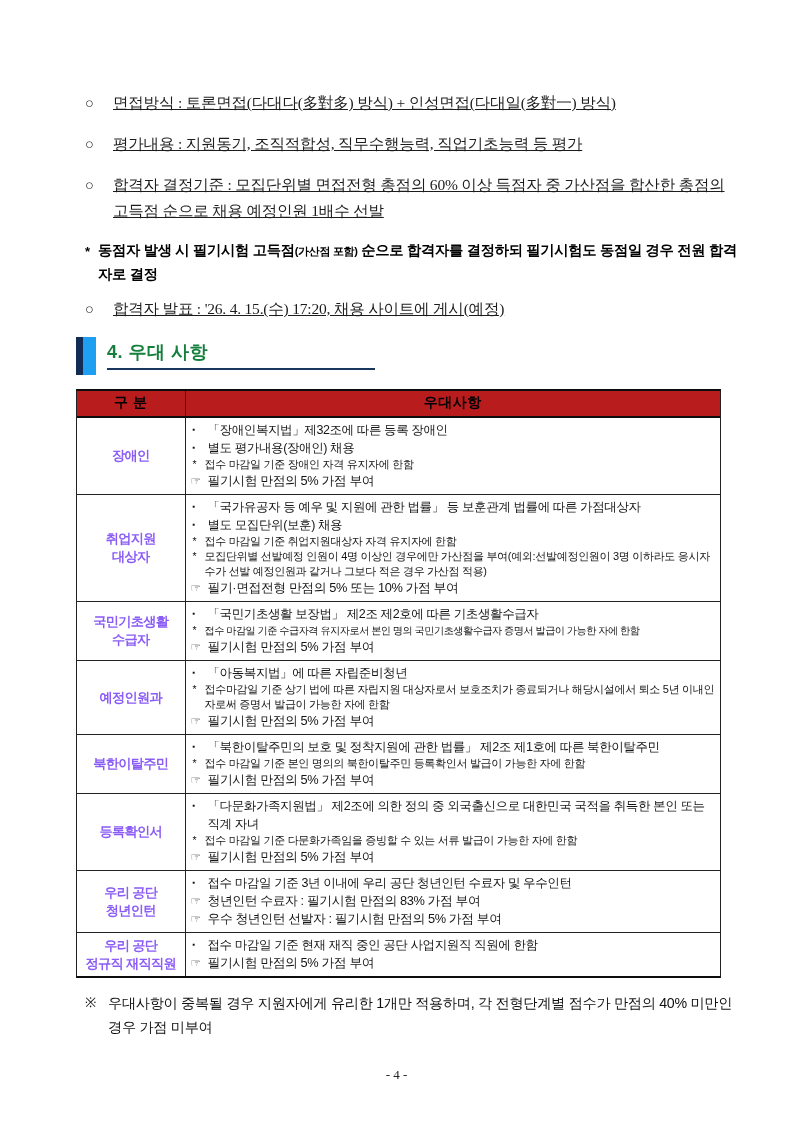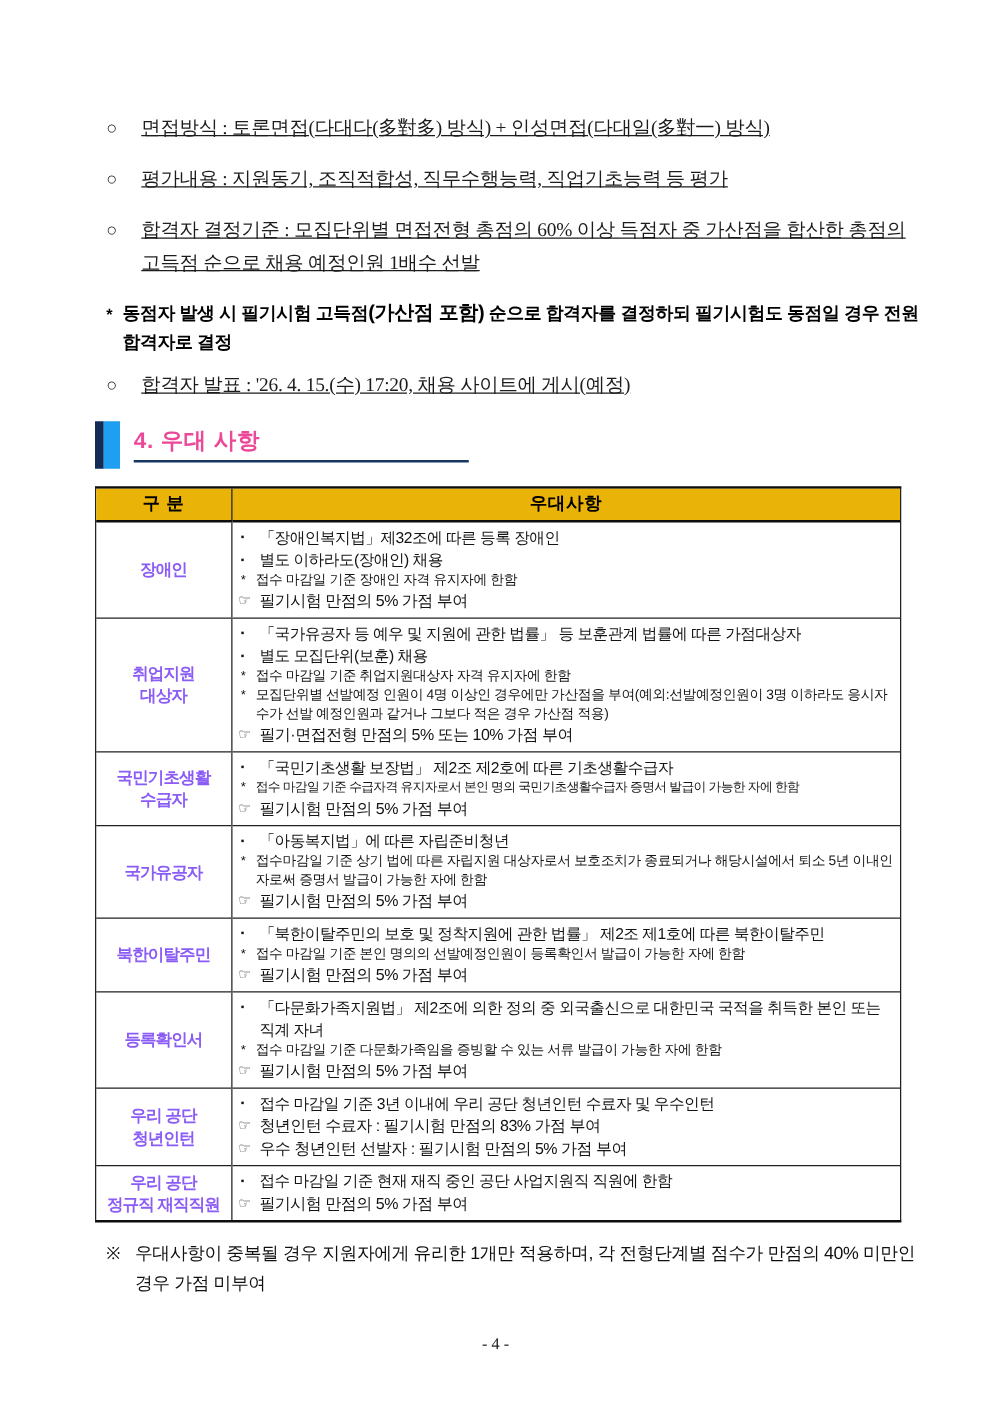--- a/index.html
+++ b/index.html
@@ -14,33 +14,33 @@
     overflow:hidden;
   }
   
   .intro { padding-left:9px; font-family:"Liberation Serif", serif; color:#1c1c1c; }
   .item { display:flex; font-size:15.5px; line-height:26px; margin-bottom:15px; letter-spacing:-0.2px; }
   .item .mk { flex:none; width:28px; font-size:14.5px; }
   .item .tx { flex:1;text-decoration:underline; }
   .tie { display:flex; font-family:"Liberation Sans", sans-serif; font-weight:bold;
          font-size:14.3px; line-height:23px; margin:2px 0 10px 0; letter-spacing:-0.3px; color:#000; }
   .tie .mk { flex:none; width:13px; font-size:13px; padding-top:1px; }
-  .tie .small { font-size:16px; }
+  .tie .small { font-size:11px; }
   
   .sec { display:flex; margin-top:12px; }
   .bar-d { flex:none; width:7px; height:38px; background:#122c55; }
   .bar-b { flex:none; width:13px; height:38px; background:#1e9ff2; margin-right:11px; }
   .sec-t { width:268px; height:33px; box-sizing:border-box; border-bottom:2px solid #17375e;
-           font-size:18px; font-weight:bold; letter-spacing:0.5px; padding-top:3px; color:#ec4899; }
+           font-size:18px; font-weight:bold; letter-spacing:0.5px; padding-top:3px; color:#15803d; }
   
   .tblwrap { width:643px; margin-top:14px; border:1px solid #222;
              border-top:2.5px solid #0d0d0d; border-bottom:2.5px solid #0d0d0d; }
   table { width:100%; border-collapse:collapse; table-layout:fixed; }
   col.c1 { width:108px; }
-  thead th { background:#eab308; border-bottom:2.5px solid #0d0d0d; font-size:14px; font-weight:bold;
+  thead th { background:#b91c1c; border-bottom:2.5px solid #0d0d0d; font-size:14px; font-weight:bold;
              padding:3px 0 4px 0; color:#000; letter-spacing:0.5px; }
   thead th.h1 { border-right:1px solid #222; }
   tbody tr { border-top:1px solid #222; }
   tbody tr:first-child { border-top:none; }
   td.cat { border-right:1px solid #222; text-align:center; vertical-align:middle;
            font-weight:bold; font-size:13.2px; line-height:18px; white-space:pre-line;
            letter-spacing:-0.7px; padding:2px 1px; color:#8b5cf6; }
   td.det { padding:3px 2px 4px 5px; vertical-align:middle; }
   .ln { display:flex; color:#141414; }
   .ln .mk { flex:none; }
@@ -109,21 +109,21 @@
 
       <tr>
         <td class="cat">장애인</td>
         <td class="det">
           <div class="ln b">
                 <span class="mk">▪</span>
                 <span class="tx">「장애인복지법」제32조에 따른 등록 장애인</span>
               </div>
           <div class="ln b">
                 <span class="mk">▪</span>
-                <span class="tx">별도 이하라도(장애인) 채용</span>
+                <span class="tx">별도 평가내용(장애인) 채용</span>
               </div>
           <div class="ln n">
                 <span class="mk">*</span>
                 <span class="tx">접수 마감일 기준 장애인 자격 유지자에 한함</span>
               </div>
           <div class="ln a">
                 <span class="mk">☞</span>
                 <span class="tx">필기시험 만점의 5% 가점 부여</span>
               </div>
         </td>
@@ -170,21 +170,21 @@
               </div>
           <div class="ln a">
                 <span class="mk">☞</span>
                 <span class="tx">필기시험 만점의 5% 가점 부여</span>
               </div>
         </td>
       </tr>
 
 
       <tr>
-        <td class="cat">국가유공자</td>
+        <td class="cat">예정인원과</td>
         <td class="det">
           <div class="ln b">
                 <span class="mk">▪</span>
                 <span class="tx">「아동복지법」에 따른 자립준비청년</span>
               </div>
           <div class="ln n">
                 <span class="mk">*</span>
                 <span class="tx">접수마감일 기준 상기 법에 따른 자립지원 대상자로서 보호조치가 종료되거나 해당시설에서 퇴소 5년 이내인 자로써 증명서 발급이 가능한 자에 한함</span>
               </div>
           <div class="ln a">
@@ -196,21 +196,21 @@
 
       <tr>
         <td class="cat">북한이탈주민</td>
         <td class="det">
           <div class="ln b">
                 <span class="mk">▪</span>
                 <span class="tx">「북한이탈주민의 보호 및 정착지원에 관한 법률」 제2조 제1호에 따른 북한이탈주민</span>
               </div>
           <div class="ln n">
                 <span class="mk">*</span>
-                <span class="tx">접수 마감일 기준 본인 명의의 선발예정인원이 등록확인서 발급이 가능한 자에 한함</span>
+                <span class="tx">접수 마감일 기준 본인 명의의 북한이탈주민 등록확인서 발급이 가능한 자에 한함</span>
               </div>
           <div class="ln a">
                 <span class="mk">☞</span>
                 <span class="tx">필기시험 만점의 5% 가점 부여</span>
               </div>
         </td>
       </tr>
 
       <tr>
         <td class="cat">등록확인서</td>

